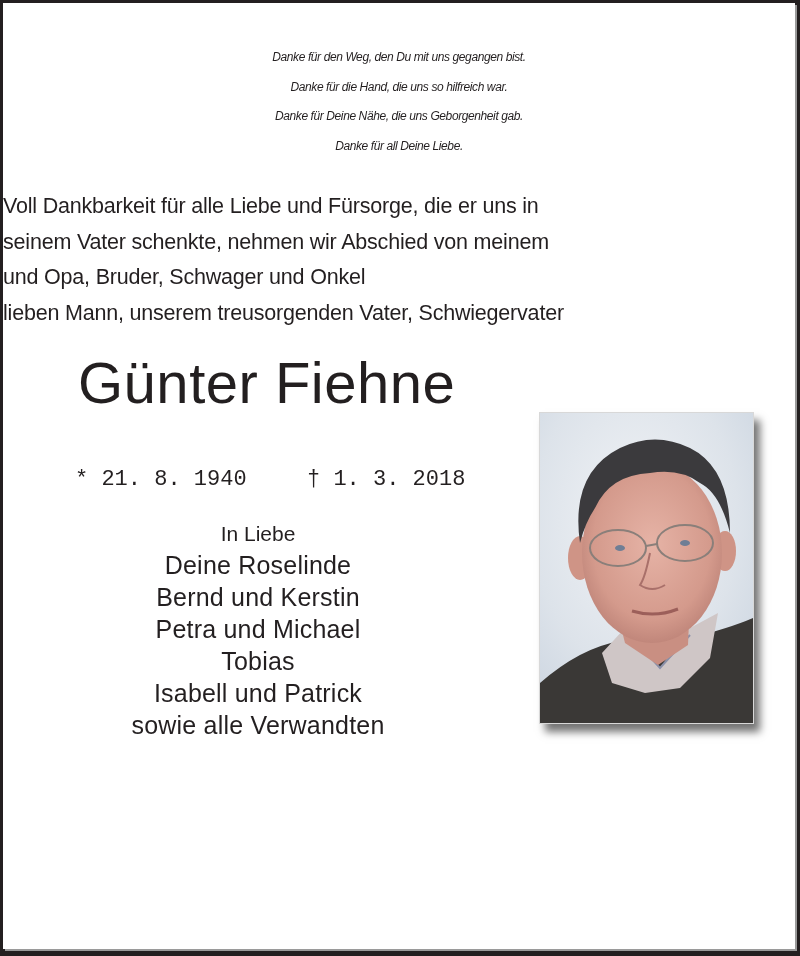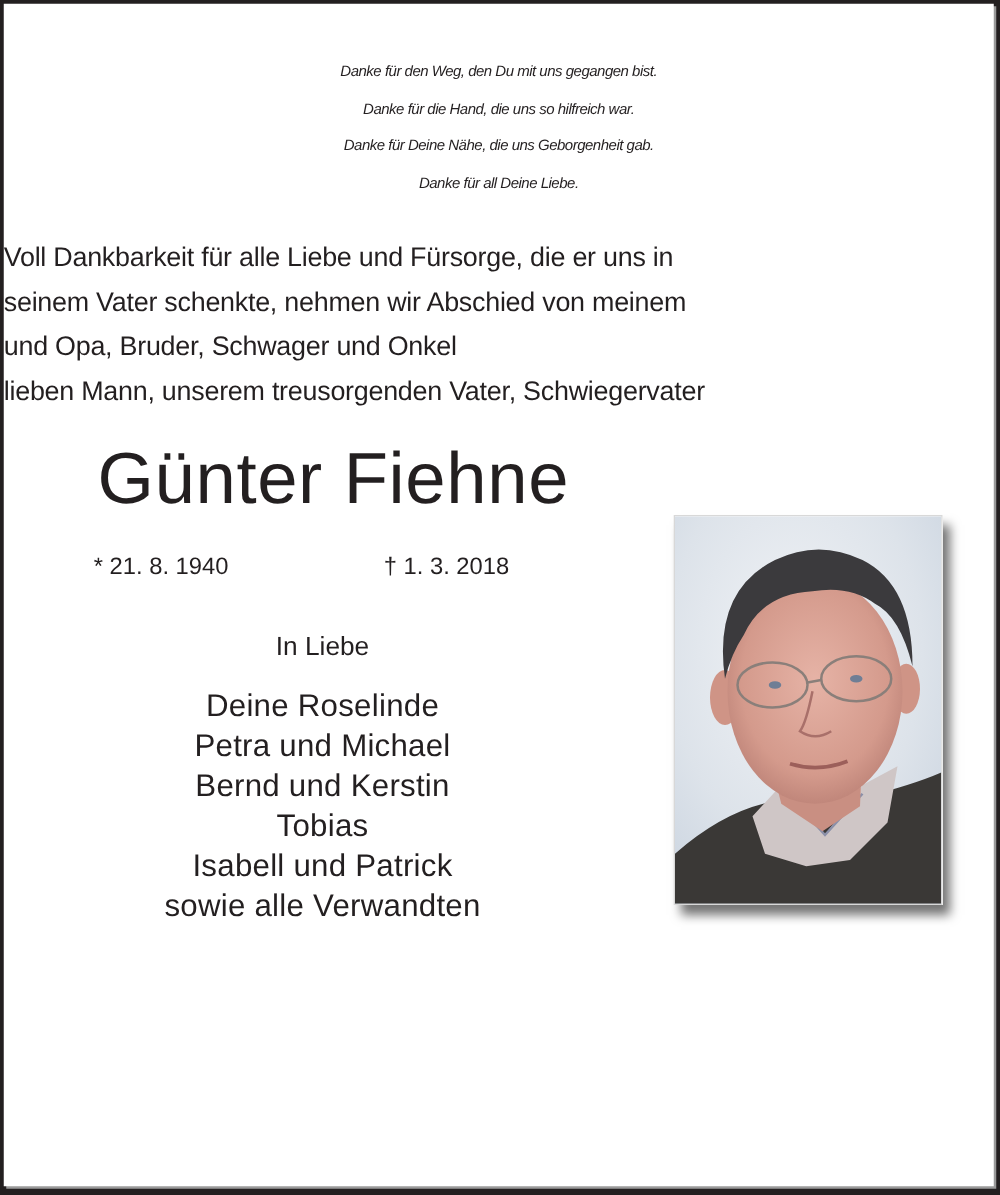--- a/index.html
+++ b/index.html
@@ -17,25 +17,25 @@
     .poem div { white-space: nowrap; }
     .intro {
       position: absolute; left: 0; top: 186px; width: 792px; text-align: left;
       font-size: 21.5px; line-height: 35.5px; letter-spacing: -0.2px;
     }
     .intro div { white-space: nowrap; }
     .name {
       position: absolute; left: 75px; top: 350px; font-size: 58px; line-height: 60px;
       letter-spacing: 0.5px; white-space: nowrap;
     }
-    .dates { position: absolute; top: 436px; font-size: 19px; line-height: 30px; white-space: nowrap; }
+    .dates { position: absolute; top: 462px; font-size: 22px; line-height: 30px; white-space: nowrap; font-family: Liberation Mono, monospace; }
     .dates.born { left: 72px; }
     .dates.died { left: 304px; }
     .inlove {
-      position: absolute; left: 155px; width: 200px; top: 500px; text-align: center;
+      position: absolute; left: 155px; width: 200px; top: 516px; text-align: center;
       font-size: 21px; line-height: 30px;
     }
     .family {
       position: absolute; left: 55px; width: 400px; top: 546px; text-align: center;
       font-size: 25px; line-height: 32px; font-weight: normal; letter-spacing: 0.2px;
     }
     .family div { white-space: nowrap; }
     .photo-wrap {
       position: absolute; left: 536px; top: 409px; width: 213px; height: 310px;
       box-shadow: 6px 8px 8px rgba(0,0,0,0.55);
@@ -70,22 +70,22 @@
 
   <div class="name">Günter Fiehne</div>
 
   <div class="dates born">* 21. 8. 1940</div>
   <div class="dates died">† 1. 3. 2018</div>
 
   <div class="inlove">In Liebe</div>
 
   <div class="family">
     <div>Deine Roselinde</div>
+    <div>Bernd und Kerstin</div>
     <div>Petra und Michael</div>
-    <div>Bernd und Kerstin</div>
     <div>Tobias</div>
     <div>Isabell und Patrick</div>
     <div>sowie alle Verwandten</div>
   </div>
 
   <div class="photo-wrap">
     <svg class="photo" viewBox="0 0 213 310" aria-label="portrait-photo">
       <defs>
         <radialGradient id="bg" cx="45%" cy="35%" r="80%">
           <stop offset="0%" stop-color="#f1f3f6"></stop>

